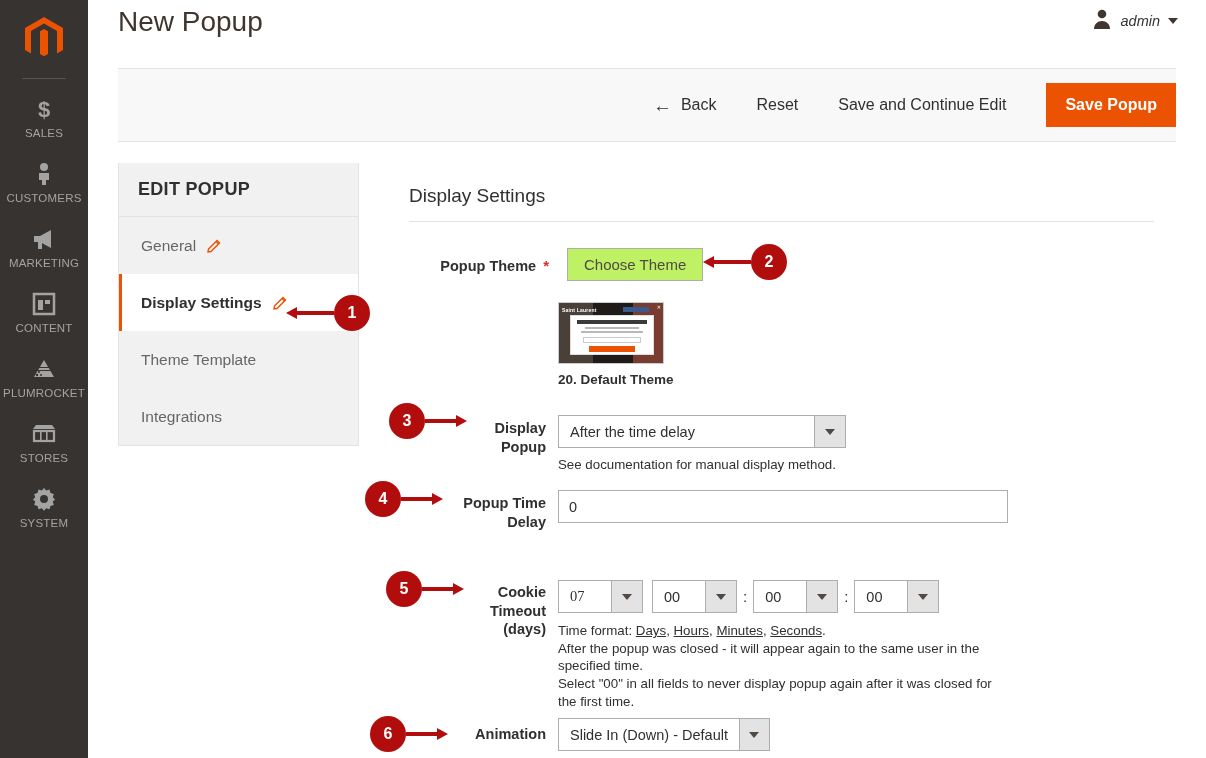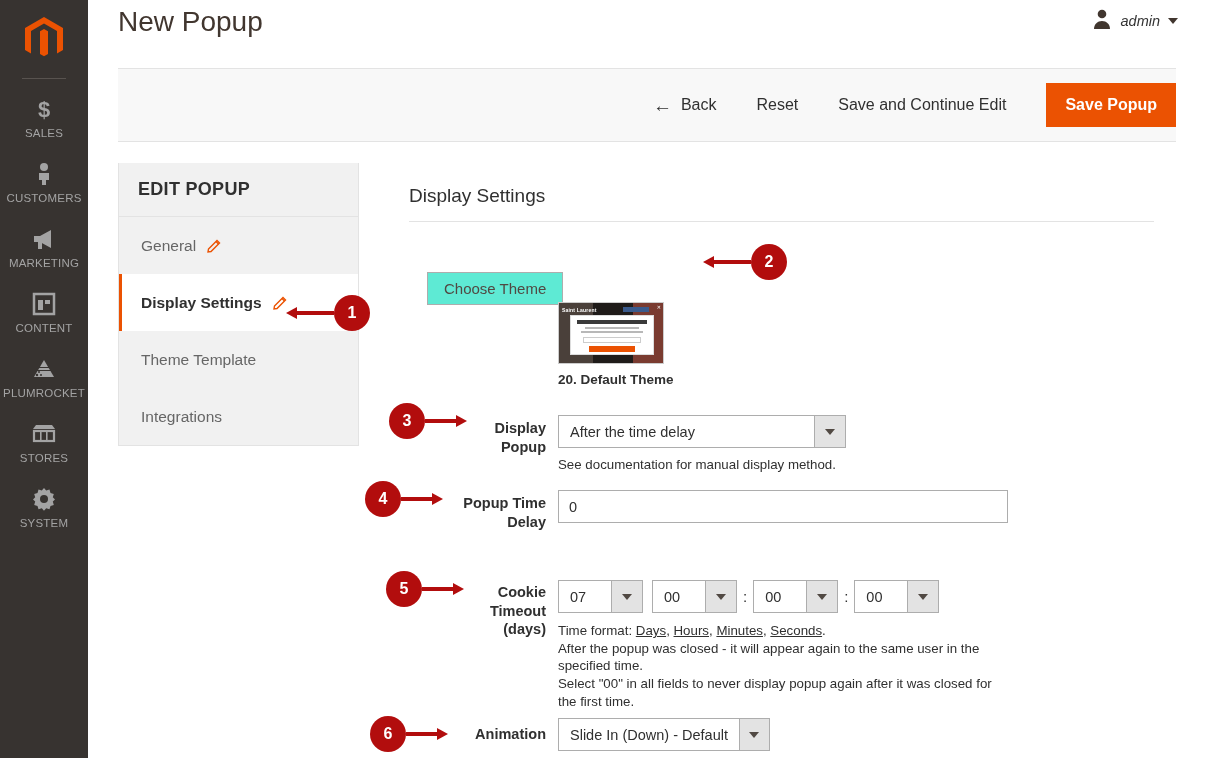--- a/index.html
+++ b/index.html
@@ -166,29 +166,28 @@
     font-weight: bold;
     line-height: 1.28;
   }
   .req-star {
     color: #e02b27;
     font-size: 15px;
     margin-left: 7px;
   }
 
   .btn-grey {
-    background: #5eead4;
+    background: #bef264;
     border: 1px solid #adadad;
     color: #514943;
     font-size: 15px;
     height: 33px;
     padding: 0 16px;
     cursor: pointer;
     font-family: "Liberation Sans", sans-serif;
-    margin-top: 24px;
   }
 
   
   #theme-thumb-wrap {
     position: absolute; left: 558px; top: 302px;
     width: 103px;
   }
   #theme-thumb {
     width: 106px; height: 62px;
     border: 1px solid #cccccc;
@@ -452,20 +451,23 @@
   <div class="nav-item">
     <span class="nav-label">Integrations</span>
   </div>
 </div>
 
 <div id="content">
   <div id="section-title">Display Settings</div>
 </div>
 
 <div class="field-row" style="left:409px; top:248px; width:520px; align-items:flex-start;">
+  <div class="field-label" style="width:140px; padding-top:8px;">
+    <span>Popup Theme</span><span class="req-star">*</span>
+  </div>
   <button class="btn-grey" style="margin-left:18px;">Choose Theme</button>
 </div>
 
 <div id="theme-thumb-wrap">
   <div id="theme-thumb">
     <div class="thumb-bg-l"></div>
     <div class="thumb-bg-m"></div>
     <div class="thumb-bg-r"></div>
     <div class="thumb-brand">Saint Laurent</div>
     <div class="thumb-navpill"></div>
@@ -509,21 +511,21 @@
 
 <div class="field-row" style="left:409px; top:580px; width:640px; align-items:flex-start;">
   <div class="field-label" style="width:137px; padding-top:3px;">
     <span>Cookie</span><br>
     <span>Timeout</span><br>
     <span>(days)</span>
   </div>
   <div style="margin-left:12px;">
     <div style="display:flex; align-items:center;">
       <div class="sel" style="width:85px;">
-        <span class="sel-value" style="flex:1;">07</span>
+        <span class="sel-value" style="flex:1;font-family:Liberation Serif, serif;">07</span>
         <span class="sel-arrow">
             <i></i>
           </span>
       </div>
       <div style="width:9px;"></div>
       <div class="sel" style="width:85px;">
         <span class="sel-value" style="flex:1;">00</span>
         <span class="sel-arrow">
             <i></i>
           </span>

